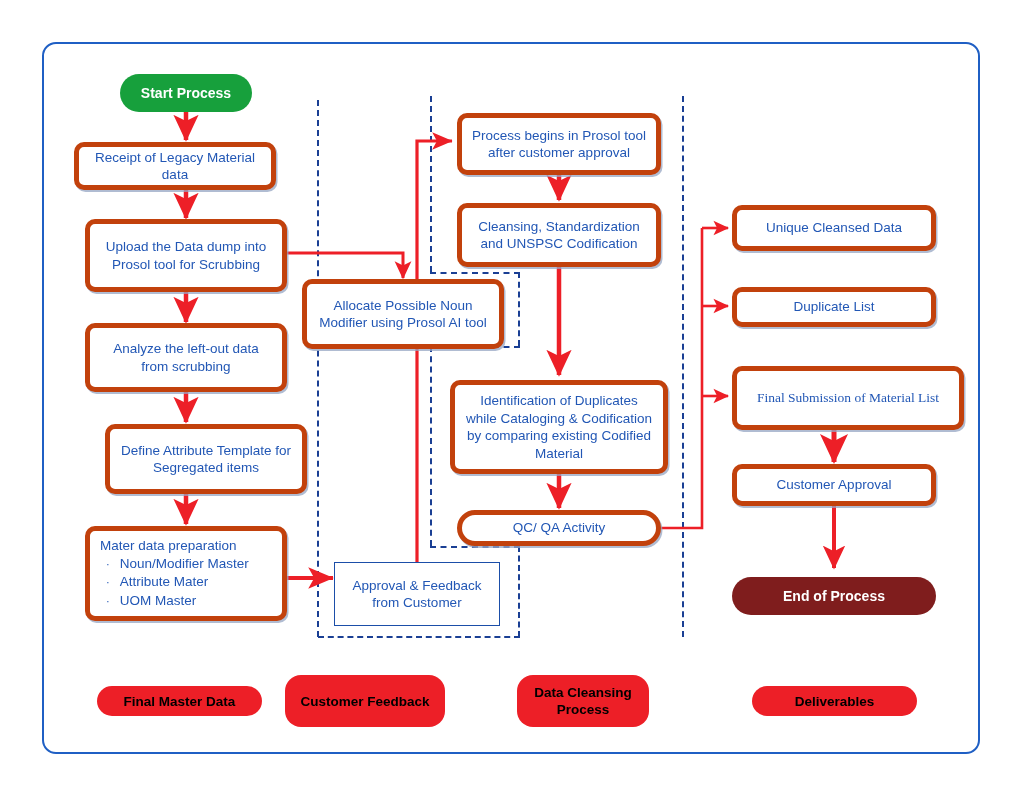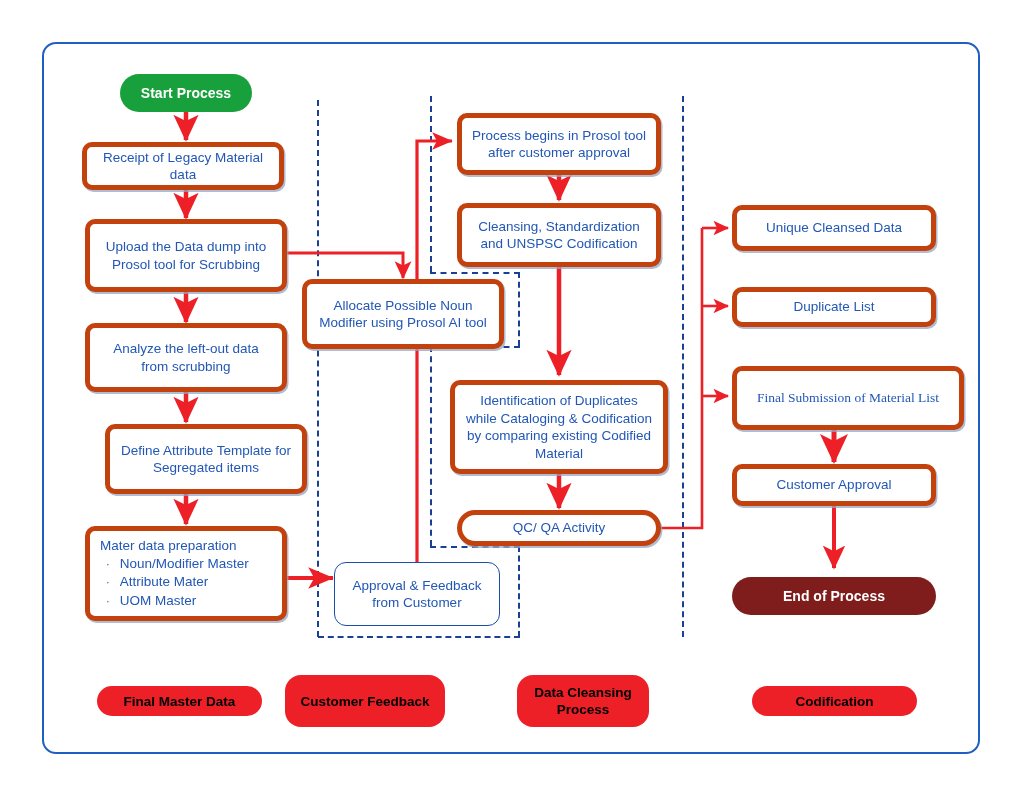--- a/index.html
+++ b/index.html
@@ -29,21 +29,21 @@
   .node{
     position:absolute;box-sizing:border-box;
     display:flex;align-items:center;justify-content:center;
     text-align:center;color:#2257b5;
     border:5px solid #c2410c;background:#ffffff;
     font-size:13.5px;line-height:17.5px;
     border-radius:10px;
     padding:4px 8px;
     box-shadow:1.5px 2px 0 rgba(150,165,195,.75);
   }
-  .node.sharp{border-radius:12px;box-shadow:none;border:1.6px solid #1b4ea8;}
+  .node.sharp{border-radius:0;box-shadow:none;border:1.6px solid #1b4ea8;}
   .node.pill{border-radius:22px;}
   .node.list{ justify-content:flex-start;text-align:left;padding:6px 10px;}
 
   .node .lines{width:100%;}
   .node .bullets{margin:0;padding:0;list-style:none;}
   .node .bullets li{
     display:flex;gap:10px;align-items:baseline;
     padding-left:6px;
   }
   .node .bullets li .dot{font-size:11px;line-height:17.5px;color:#2257b5;}
@@ -125,21 +125,21 @@
       <line x1="834" y1="430" x2="834" y2="462" stroke-width="5" marker-end="url(#ah)"></line>
 
       <line x1="834" y1="506" x2="834" y2="568" stroke-width="4" marker-end="url(#ah)"></line>
     </g>
   </svg>
 
   <div class="term start" style="left:120px;top:74px;width:132px;height:38px;">
     <span>Start Process</span>
   </div>
 
-  <div class="node" style="left:82px;top:142px;width:202px;height:48px;">
+  <div class="node" style="left:74px;top:142px;width:202px;height:48px;">
     <span>Receipt of Legacy Material data</span>
   </div>
 
   <div class="node" style="left:85px;top:219px;width:202px;height:73px;">
     <span>Upload the Data dump into Prosol tool for Scrubbing</span>
   </div>
 
   <div class="node" style="left:85px;top:323px;width:202px;height:69px;">
     <span>Analyze the left-out data from scrubbing</span>
   </div>
@@ -215,16 +215,16 @@
   <div class="chip" style="left:97px;top:686px;width:165px;height:30px;">
     <span>Final Master Data</span>
   </div>
   <div class="chip" style="left:285px;top:675px;width:160px;height:52px;">
     <span>Customer Feedback</span>
   </div>
   <div class="chip" style="left:517px;top:675px;width:132px;height:52px;">
     <span>Data Cleansing Process</span>
   </div>
   <div class="chip" style="left:752px;top:686px;width:165px;height:30px;">
-    <span>Codification</span>
+    <span>Deliverables</span>
   </div>
 
 </div>
 
 </body></html>

